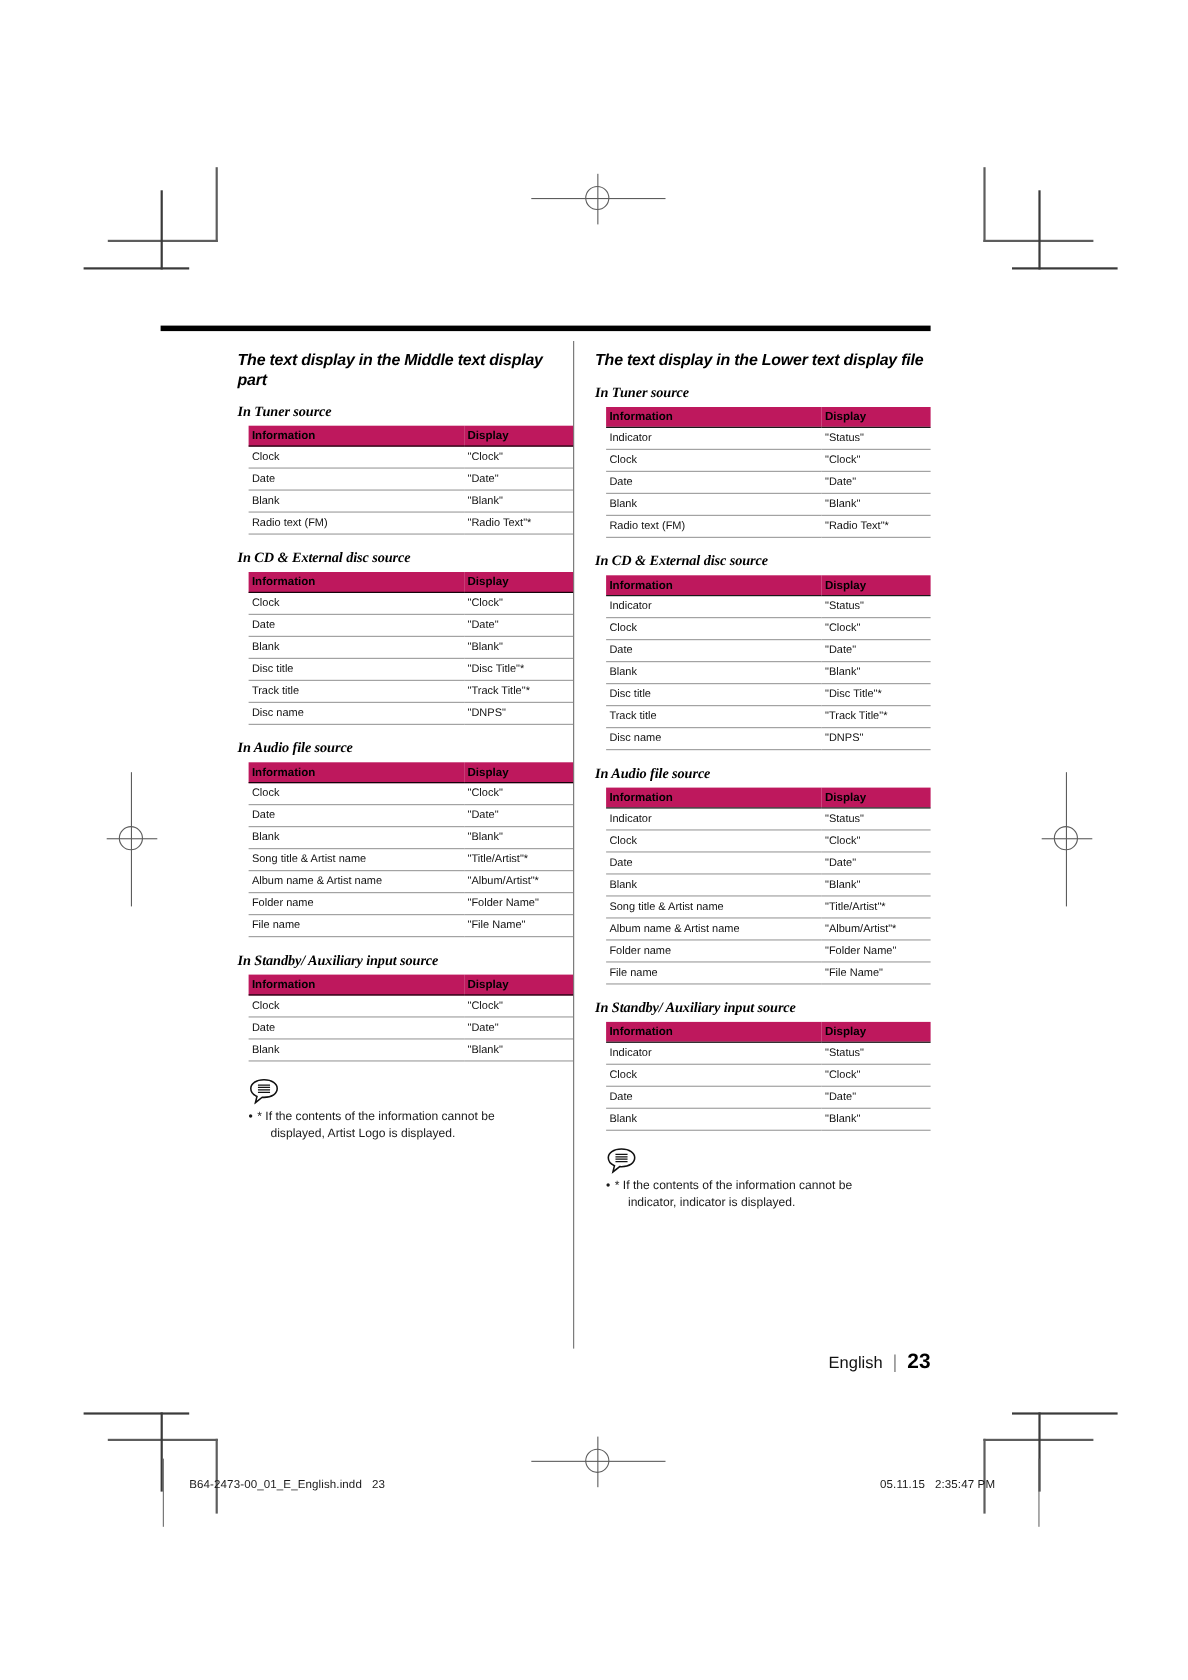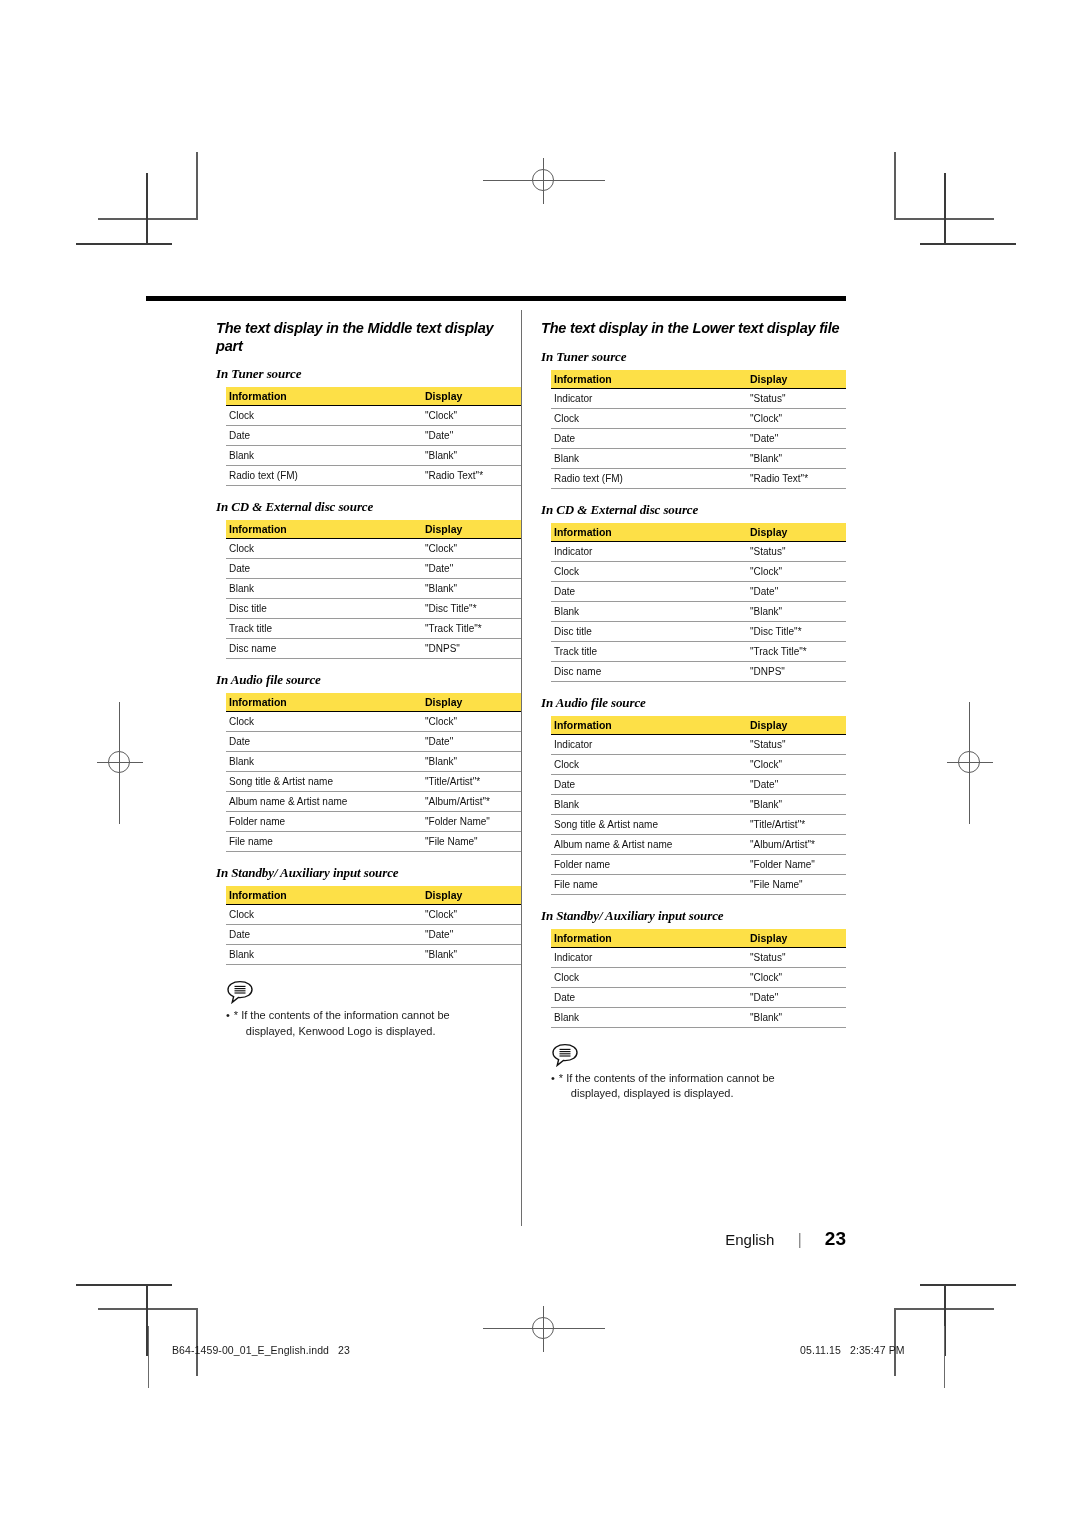--- a/index.html
+++ b/index.html
@@ -103,21 +103,21 @@
     width: 295px;
     margin-left: 10px;
     table-layout: fixed;
   }
   table.spec th, table.spec td {
     text-align: left;
     padding: 1px 0 1px 3px;
     vertical-align: bottom;
   }
   table.spec thead th {
-    background: #fde047;
+    background: #be185d;
     font-size: 10.5px;
     font-weight: bold;
     color: #000;
     height: 16px;
     line-height: 15px;
     border-bottom: 1.6px solid #000;
   }
   table.spec tbody td {
     font-size: 10px;
     height: 17px;
@@ -145,21 +145,21 @@
   
   .pagefoot {
     position: absolute;
     left: 541px;
     top: 1228px;
     width: 305px;
     text-align: right;
     display: flex;
     justify-content: flex-end;
     align-items: baseline;
-    gap: 23px;
+    gap: 9px;
   }
   .pagefoot .lang { font-size: 15px; color: #111; }
   .pagefoot .bar  { font-size: 17px; color: #8d8d8d; }
   .pagefoot .num  { font-size: 19px; font-weight: bold; color: #000; }
 
   
   .imposition-left {
     position: absolute;
     left: 172px; top: 1344px;
     font-size: 10.5px;
@@ -399,21 +399,21 @@
             <line x1="8.5" y1="8.6" x2="19.5" y2="8.6"></line>
             <line x1="8.5" y1="10.8" x2="19.5" y2="10.8"></line>
             <line x1="8.5" y1="13.0" x2="19.5" y2="13.0"></line>
           </g>
         </svg>
       </span>
       <div class="note-line">
         <span class="note-bullet">•</span>
         <span class="note-text">
           <span>* If the contents of the information cannot be</span>
-          <span class="indent2">displayed, Kenwood Logo is displayed.</span>
+          <span class="indent2">displayed, Artist Logo is displayed.</span>
         </span>
       </div>
     </div>
   </div>
 
   <div class="column right">
     <h2 class="sec-title">The text display in the Lower text display file</h2>
 
     <div class="block">
       <h3 class="sub-title">In Tuner source</h3>
@@ -592,30 +592,30 @@
             <line x1="8.5" y1="8.6" x2="19.5" y2="8.6"></line>
             <line x1="8.5" y1="10.8" x2="19.5" y2="10.8"></line>
             <line x1="8.5" y1="13.0" x2="19.5" y2="13.0"></line>
           </g>
         </svg>
       </span>
       <div class="note-line">
         <span class="note-bullet">•</span>
         <span class="note-text">
           <span>* If the contents of the information cannot be</span>
-          <span class="indent2">displayed, displayed is displayed.</span>
+          <span class="indent2">indicator, indicator is displayed.</span>
         </span>
       </div>
     </div>
   </div>
 
   <div class="pagefoot">
     <span class="lang">English</span>
     <span class="bar">|</span>
     <span class="num">23</span>
   </div>
 </div>
 
 <div class="imposition-left">
-  <span>B64-1459-00_01_E_English.indd</span>
+  <span>B64-2473-00_01_E_English.indd</span>
   &nbsp;&nbsp;<span>23</span>
 </div>
 <div class="imposition-right">05.11.15   2:35:47 PM</div>
 
 </body></html>

